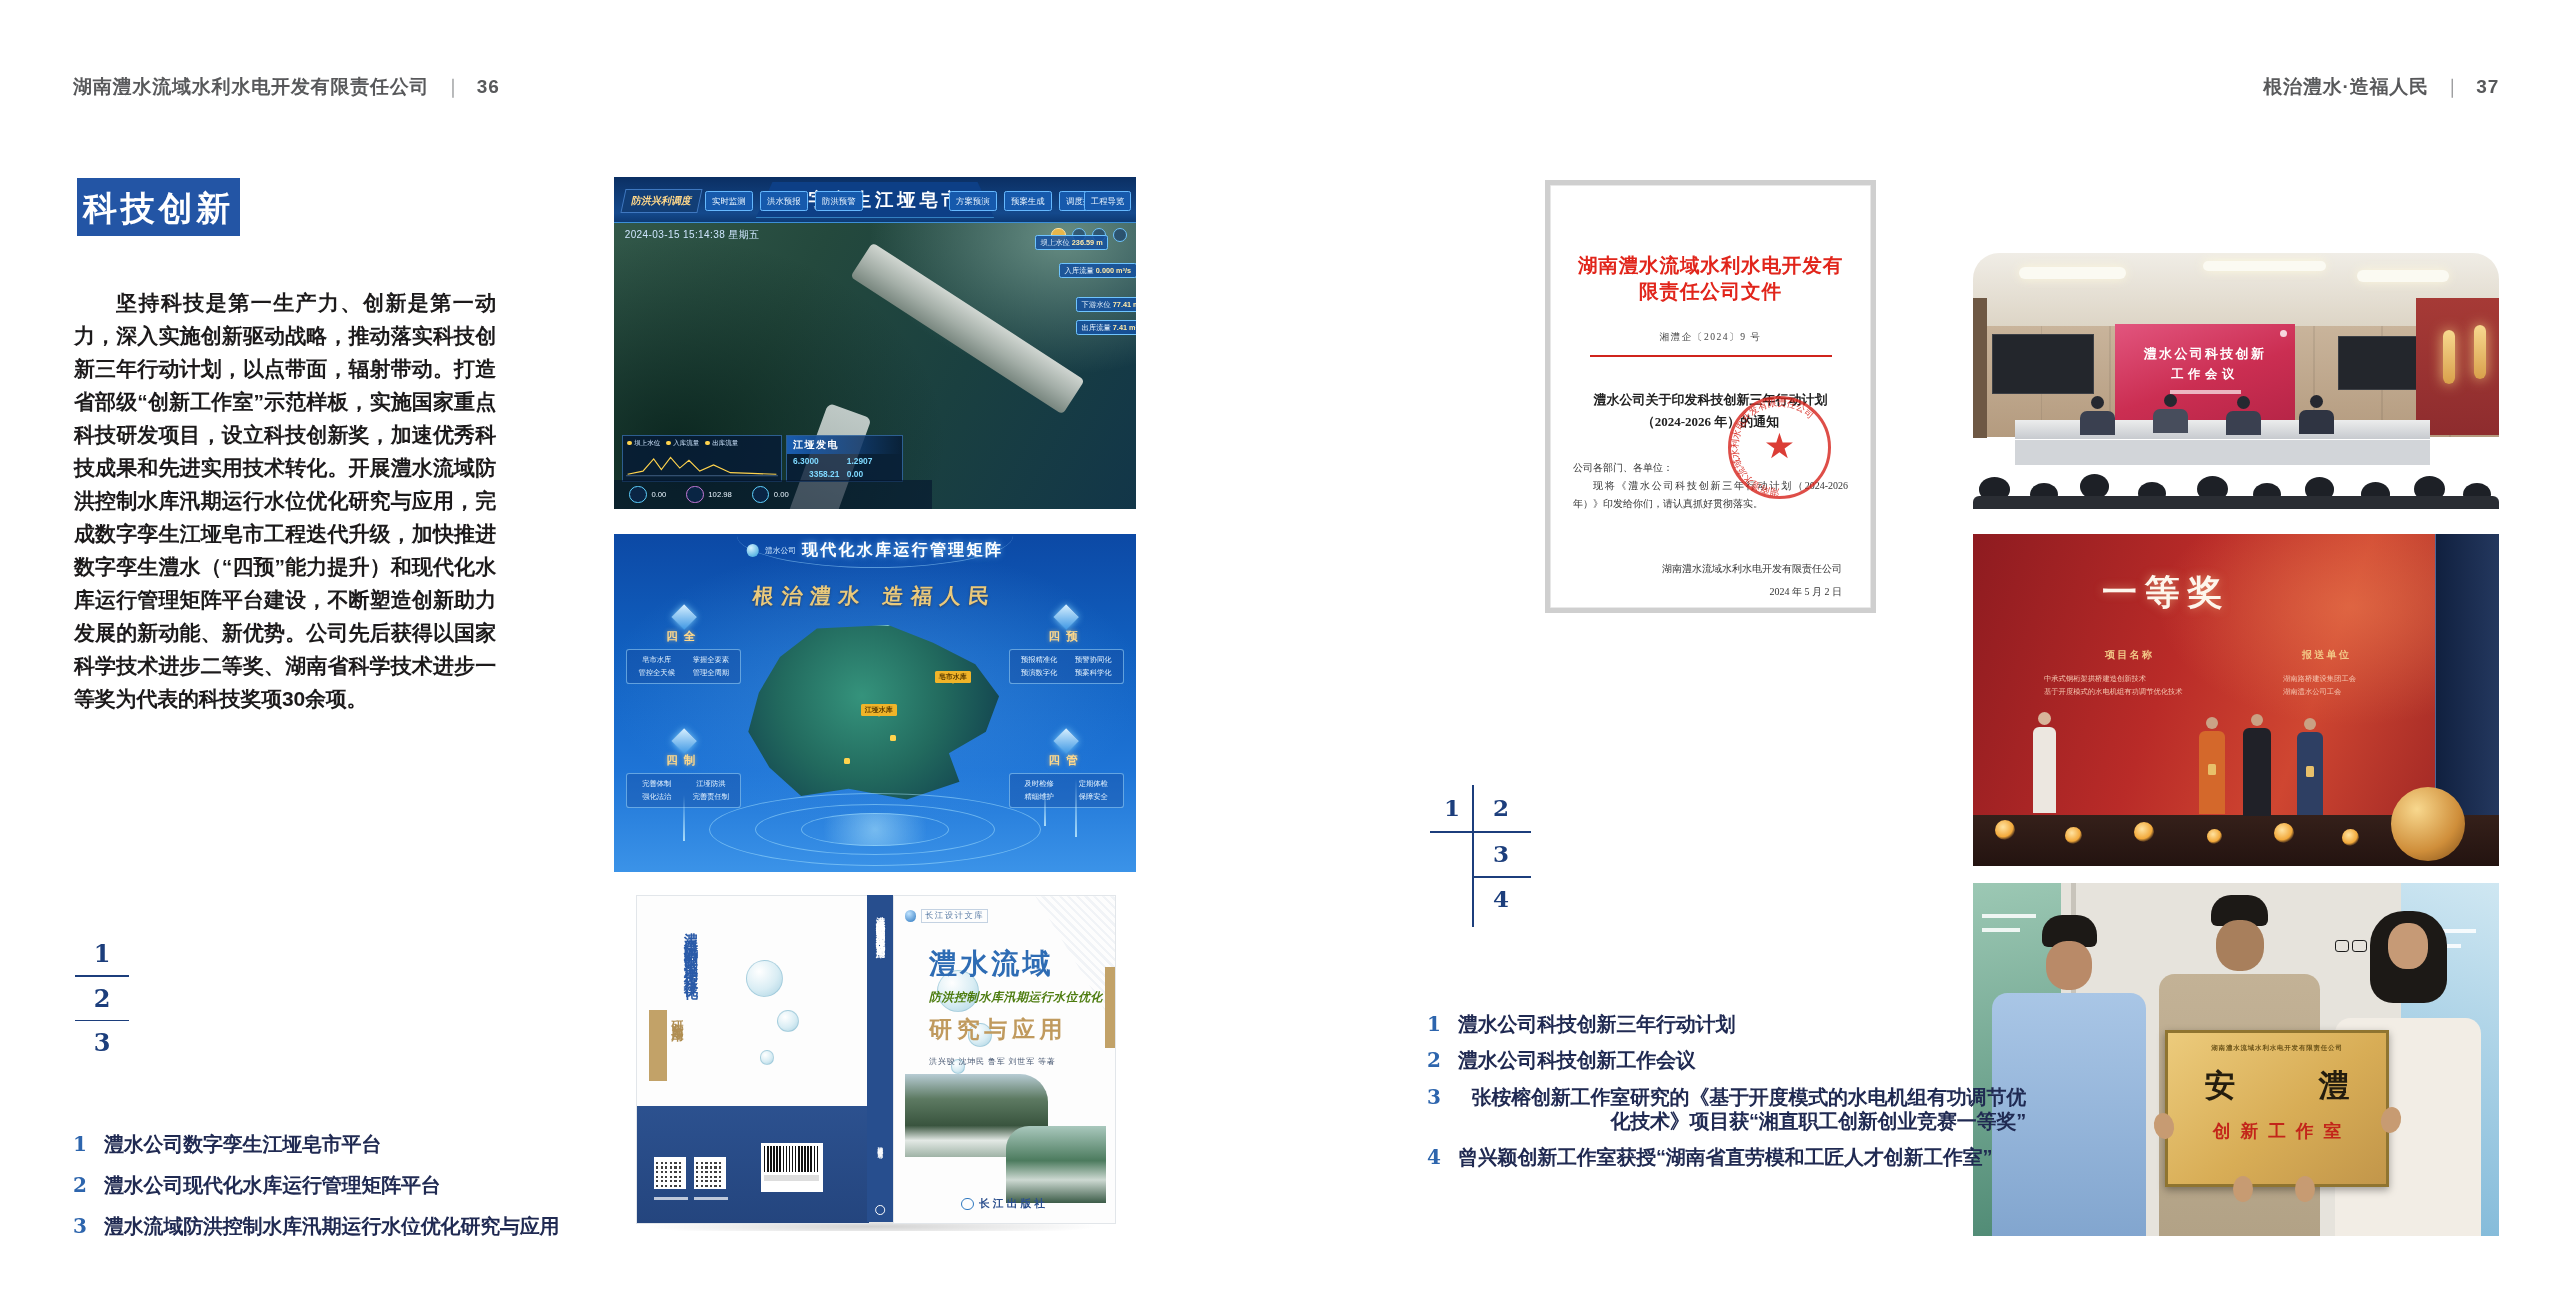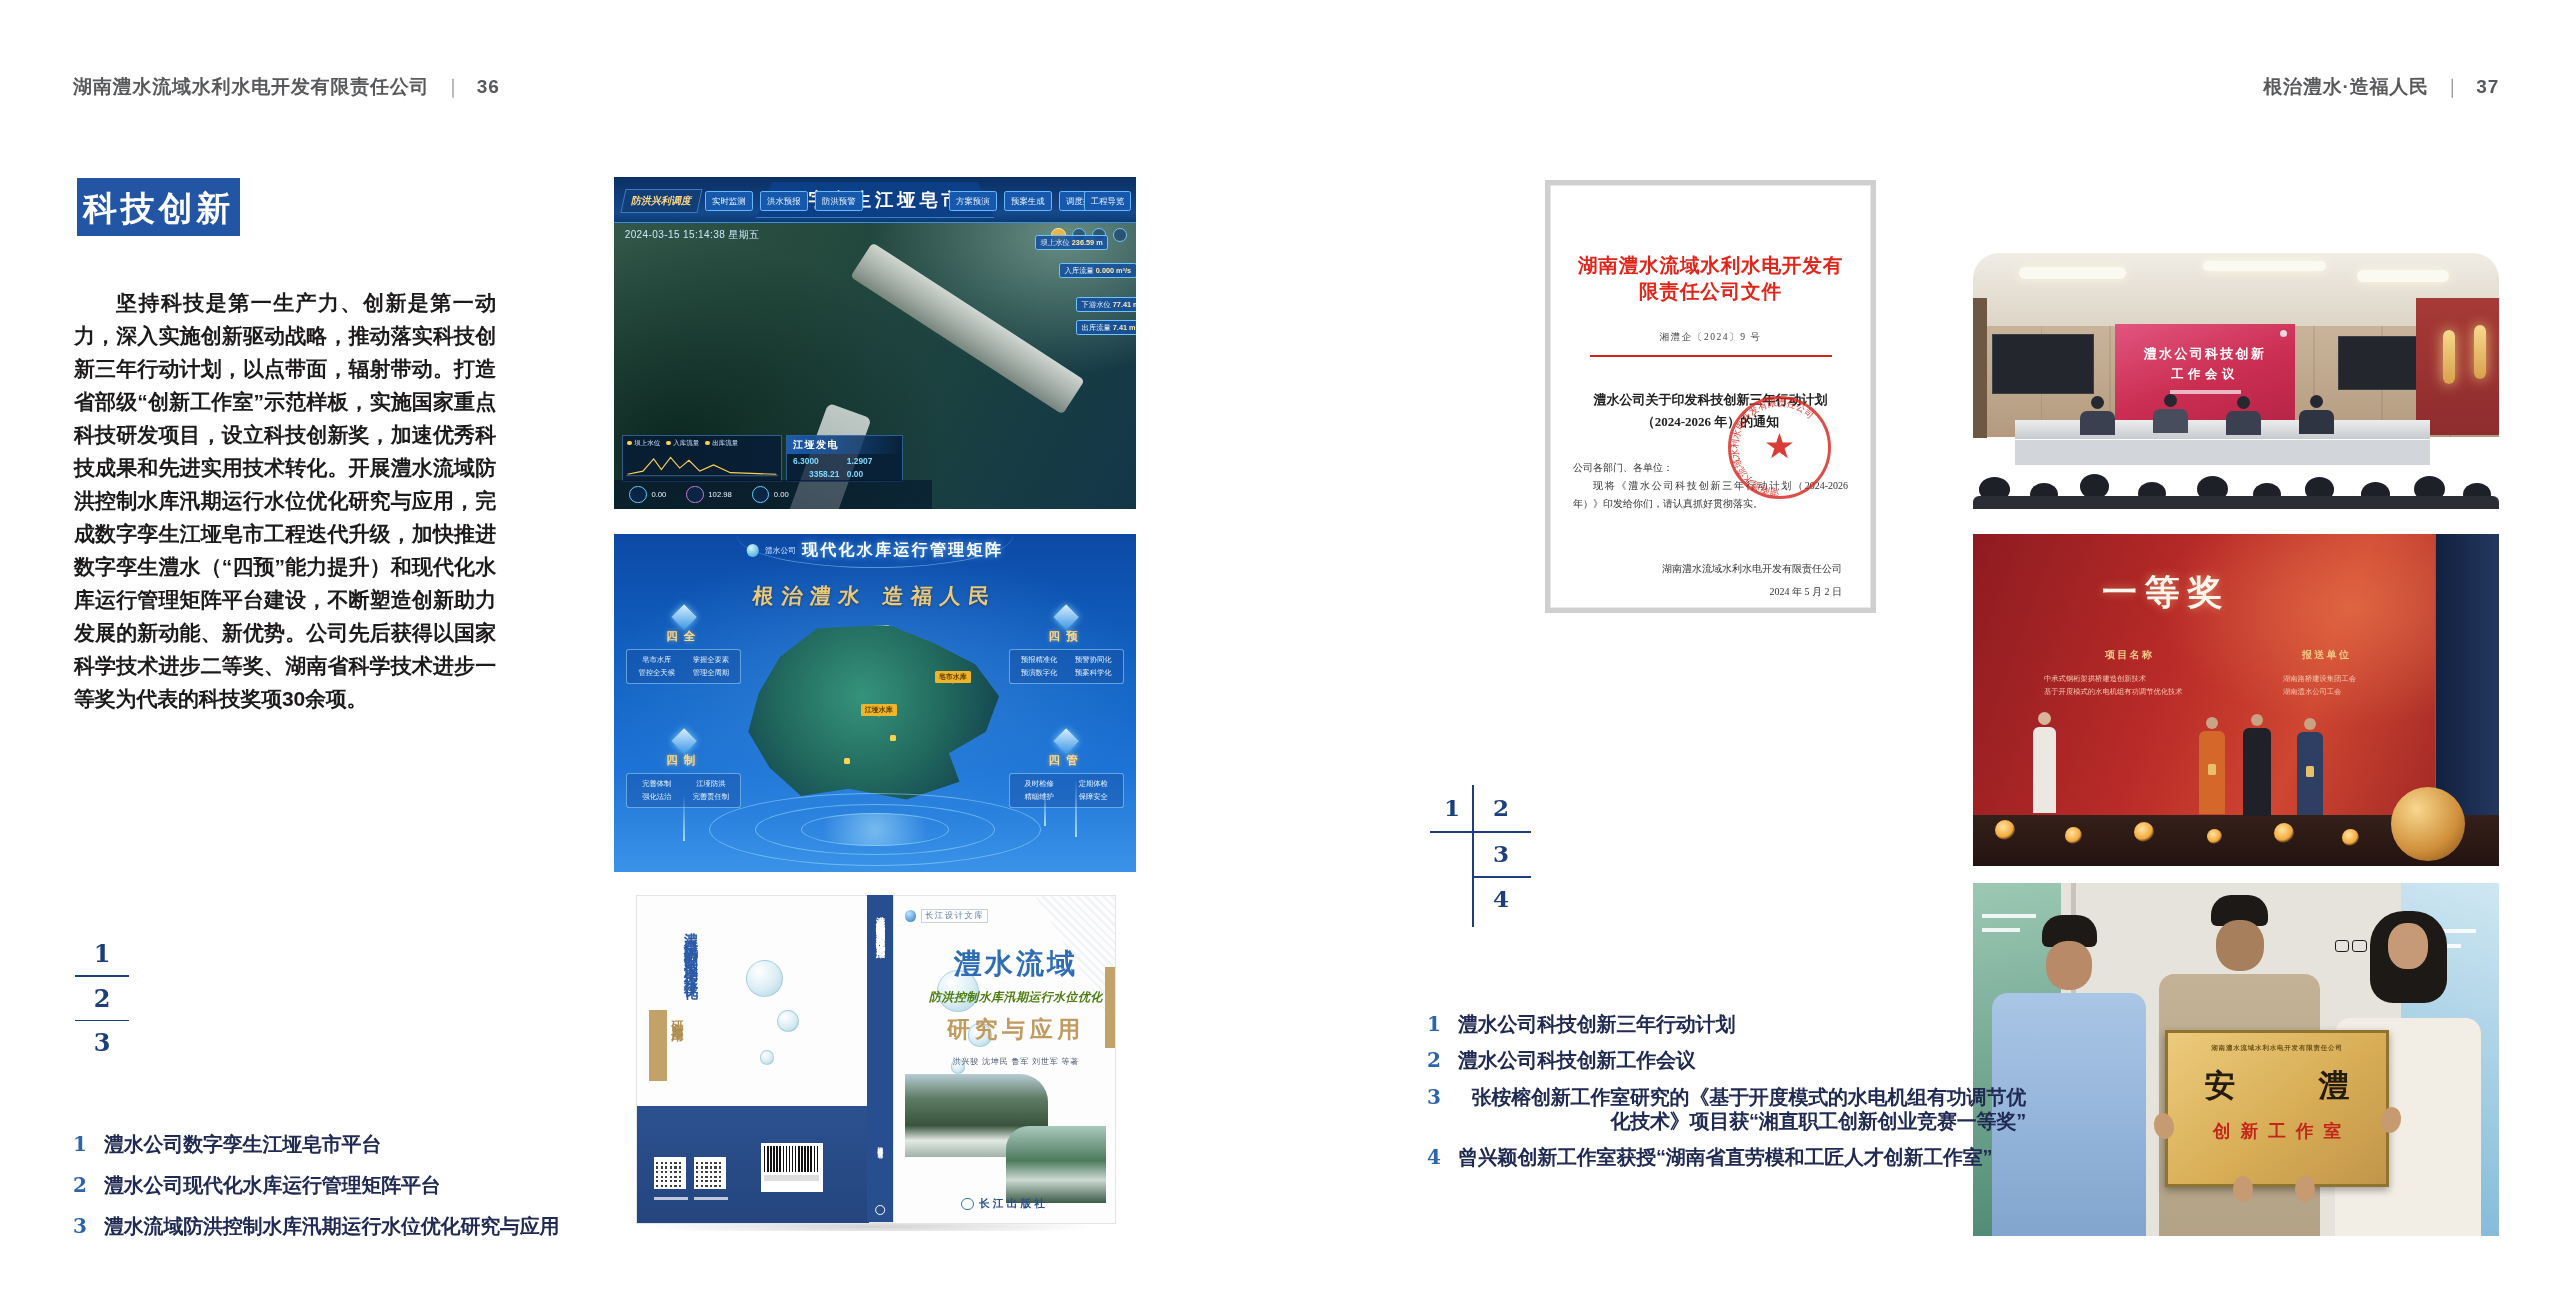--- a/index.html
+++ b/index.html
@@ -127,21 +127,21 @@
   .bk-bar .n{height:6.1px;margin-top:2.3px;background:#ddd;}
   .bk-spinetext{position:absolute;left:50%;top:14px;transform:translateX(-50%);height:230px;color:#fff;
      font-size:9.2px;font-weight:bold;letter-spacing:1.5px;}
   .bk-spineauth{position:absolute;left:50%;top:247px;transform:translateX(-50%);height:61px;color:rgba(255,255,255,.85);font-size:5.8px;}
   .bk-pattern{position:absolute;right:0;top:0;width:60%;height:40%;
      background:repeating-linear-gradient(45deg,#eef1f5 0 2.3px,rgba(0,0,0,0) 2.3px 6.1px);
      clip-path:polygon(40% 0,100% 0,100% 100%);opacity:.8;}
   .bk-logorow{position:absolute;left:10.7px;top:12.3px;display:flex;align-items:center;gap:4.6px;}
   .bk-lc{width:11.5px;height:11.5px;border-radius:50%;background:radial-gradient(circle at 35% 30%,#bfe3ff,#2e78c0);}
   .bk-lt{font-size:8.4px;color:#5a7ca6;letter-spacing:1.5px;border:0.8px solid #c4d2e2;padding:0.8px 3.1px;}
-  .bk-titles{position:absolute;right:12.3px;top:49px;text-align:center;}
+  .bk-titles{position:absolute;right:12.3px;top:49px;text-align:left;}
   .bk-t1{font-size:28px;font-weight:bold;color:#2e6cb4;letter-spacing:3.1px;}
   .bk-t2{font-size:12px;font-weight:bold;font-style:italic;color:#4d7c0f;margin-top:6.1px;letter-spacing:0.4px;}
   .bk-t3{font-size:23px;font-weight:bold;color:#c09a5e;margin-top:7.7px;letter-spacing:4.6px;}
   .bk-auth{font-size:8px;color:#4a5a74;margin-top:10.7px;letter-spacing:0.8px;}
   .bk-tanbar{position:absolute;right:0;top:71px;width:10px;height:81px;background:#c2a268;}
   .bub{position:absolute;border-radius:50%;background:radial-gradient(circle at 35% 30%,#ffffff,#d9edf4 55%,#a9d2e2);
      border:0.8px solid rgba(140,190,210,.6);}
   .bk-photo1{position:absolute;left:10.7px;top:178px;width:143px;height:83px;border-radius:0 28px 0 0;
      background:linear-gradient(180deg,#b7ccd4 0%,#5d7a62 30%,#39543e 62%,#e3e9e5 80%,#9fb3a6 100%);}
   .bk-photo2{position:absolute;right:9.2px;top:230px;width:100px;height:77px;border-radius:23px 0 0 0;

